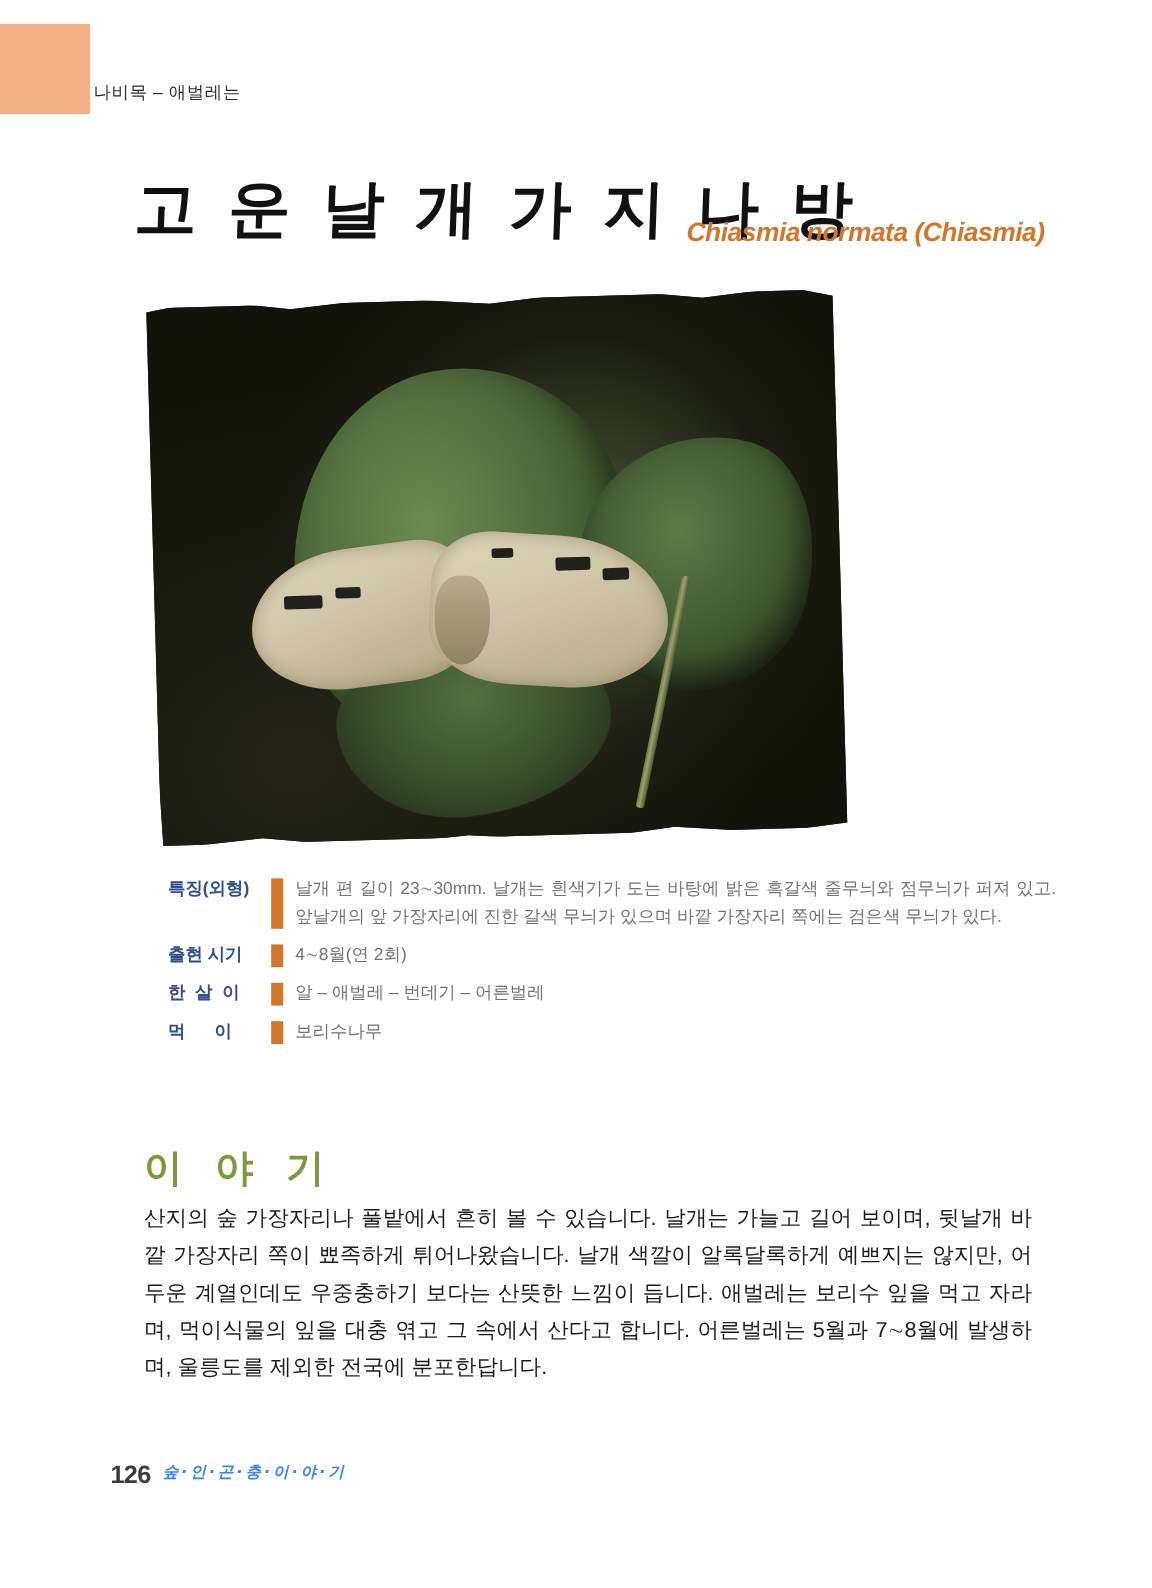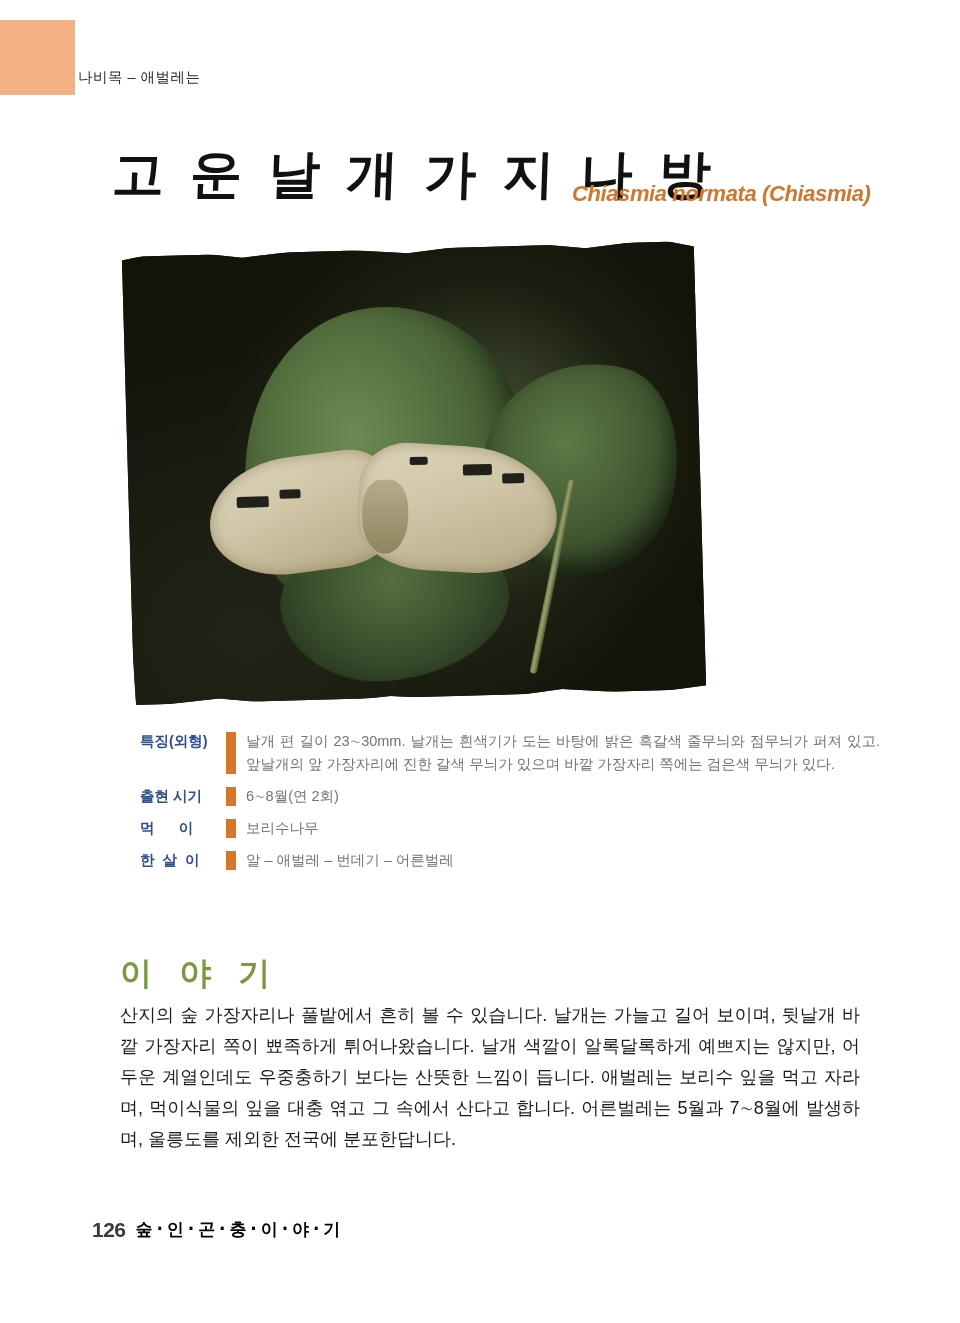--- a/index.html
+++ b/index.html
@@ -225,25 +225,26 @@
     align-items: flex-start;
   }
   .page-no {
     font-size: 21px;
     font-weight: bold;
     color: #3b3b3b;
     letter-spacing: -0.5px;
   }
   .footer-book {
     margin-left: 10px;
-    font-size: 17px;
-    font-weight: bold;
-    color: #000000;
+    font-size: 13px;
+    font-weight: bold;
+    color: #3b82f6;
     font-family: "DejaVu Sans", "Liberation Sans", sans-serif;
     letter-spacing: -1px;
+    font-style: italic;
   }
 </style>
 </head>
 <body>
 
 <div class="header-band"></div>
 <div class="header-cat">나비목 – 애벌레는</div>
 
 <div class="title-kr">고 운 날 개 가 지 나 방</div>
 <div class="title-sci">Chiasmia normata (Chiasmia)</div>
@@ -271,32 +272,32 @@
 
 <div class="facts">
   <div class="fact-row">
     <div class="fact-label">특징(외형)</div>
     <div class="fact-bar"></div>
     <div class="fact-text">날개 편 길이 23∼30mm. 날개는 흰색기가 도는 바탕에 밝은 흑갈색 줄무늬와 점무늬가 퍼져 있고. 앞날개의 앞 가장자리에 진한 갈색 무늬가 있으며 바깥 가장자리 쪽에는 검은색 무늬가 있다.</div>
   </div>
   <div class="fact-row">
     <div class="fact-label">출현 시기</div>
     <div class="fact-bar"></div>
-    <div class="fact-text">6∼8월(연 2회)</div>
+    <div class="fact-text">4∼8월(연 2회)</div>
+  </div>
+  <div class="fact-row">
+    <div class="fact-label">한  살  이</div>
+    <div class="fact-bar"></div>
+    <div class="fact-text">알 – 애벌레 – 번데기 – 어른벌레</div>
   </div>
   <div class="fact-row">
     <div class="fact-label">먹      이</div>
     <div class="fact-bar"></div>
     <div class="fact-text">보리수나무</div>
   </div>
-  <div class="fact-row">
-    <div class="fact-label">한  살  이</div>
-    <div class="fact-bar"></div>
-    <div class="fact-text">알 – 애벌레 – 번데기 – 어른벌레</div>
-  </div>
 </div>
 
 <div class="story-title">이 야 기</div>
 <div class="story-body">산지의 숲 가장자리나 풀밭에서 흔히 볼 수 있습니다. 날개는 가늘고 길어 보이며, 뒷날개 바깥 가장자리 쪽이 뾰족하게 튀어나왔습니다. 날개 색깔이 알록달록하게 예쁘지는 않지만, 어두운 계열인데도 우중충하기 보다는 산뜻한 느낌이 듭니다. 애벌레는 보리수 잎을 먹고 자라며, 먹이식물의 잎을 대충 엮고 그 속에서 산다고 합니다. 어른벌레는 5월과 7∼8월에 발생하며, 울릉도를 제외한 전국에 분포한답니다.</div>
 
 <div class="footer">
   <div class="page-no">126</div>
   <div class="footer-book">숲 · 인 · 곤 · 충 · 이 · 야 · 기</div>
 </div>
 

